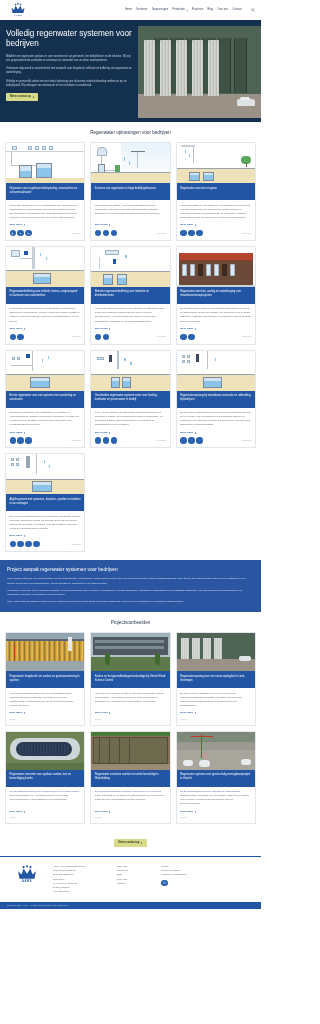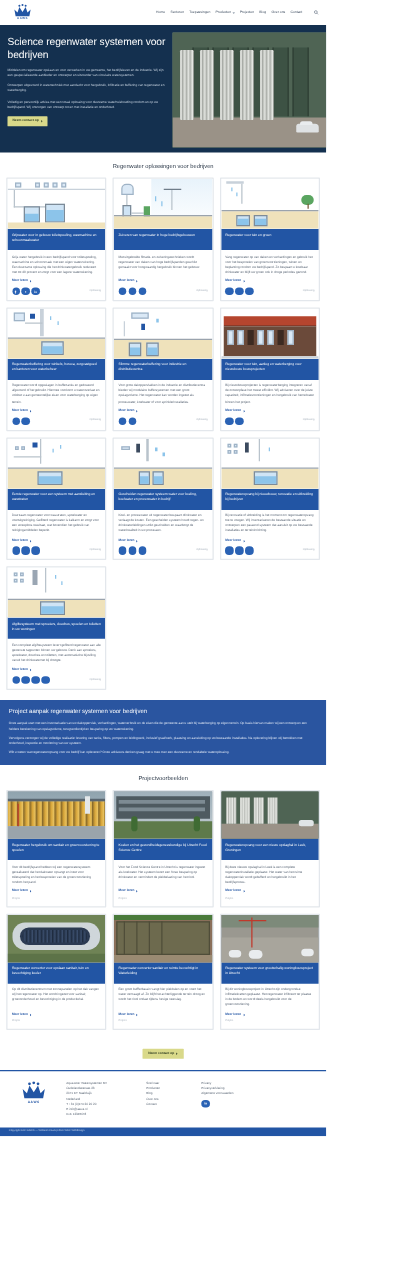--- a/index.html
+++ b/index.html
@@ -214,21 +214,21 @@
         <svg width="4" height="4" viewBox="0 0 12 12">
             <circle cx="5" cy="5" r="3.4" fill="none" stroke="#4a5a6e" stroke-width="1.3"></circle>
             <line x1="7.6" y1="7.6" x2="10.6" y2="10.6" stroke="#4a5a6e" stroke-width="1.3"></line>
           </svg>
       </span>
     </nav>
   </header>
 
   <section class="hero">
     <div class="hero-left">
-      <h1 class="hero-title">Science regenwater systemen voor bedrijven</h1>
+      <h1 class="hero-title">Volledig regenwater systemen voor bedrijven</h1>
       <p class="hero-p">Middelen om regenwater opslaan en voor verwerken in uw gemeente, het bedrijfsleven en de industrie. Wij zijn een gespecialiseerde aanbieder en ontwerper en uitvoerder van circulaire watersystemen.</p>
       <p class="hero-p">Ontwerpen uitgevoerd in watertechniek met aandacht voor hergebruik, infiltratie en buffering van regenwater en waterberging.</p>
       <p class="hero-p">Volledig en persoonlijk advies met een totaal oplossing voor duurzame waterhuishouding rondom en op uw bedrijfspand. Wij ontzorgen van ontwerp tot en met installatie en onderhoud.</p>
       <button class="hero-cta">Neem contact op</button>
     </div>
     <div class="hero-photo">
       <div class="sky"></div>
         <div class="wall"></div>
         <div class="ground"></div>
       <div class="bay" style="left:16px"></div>

